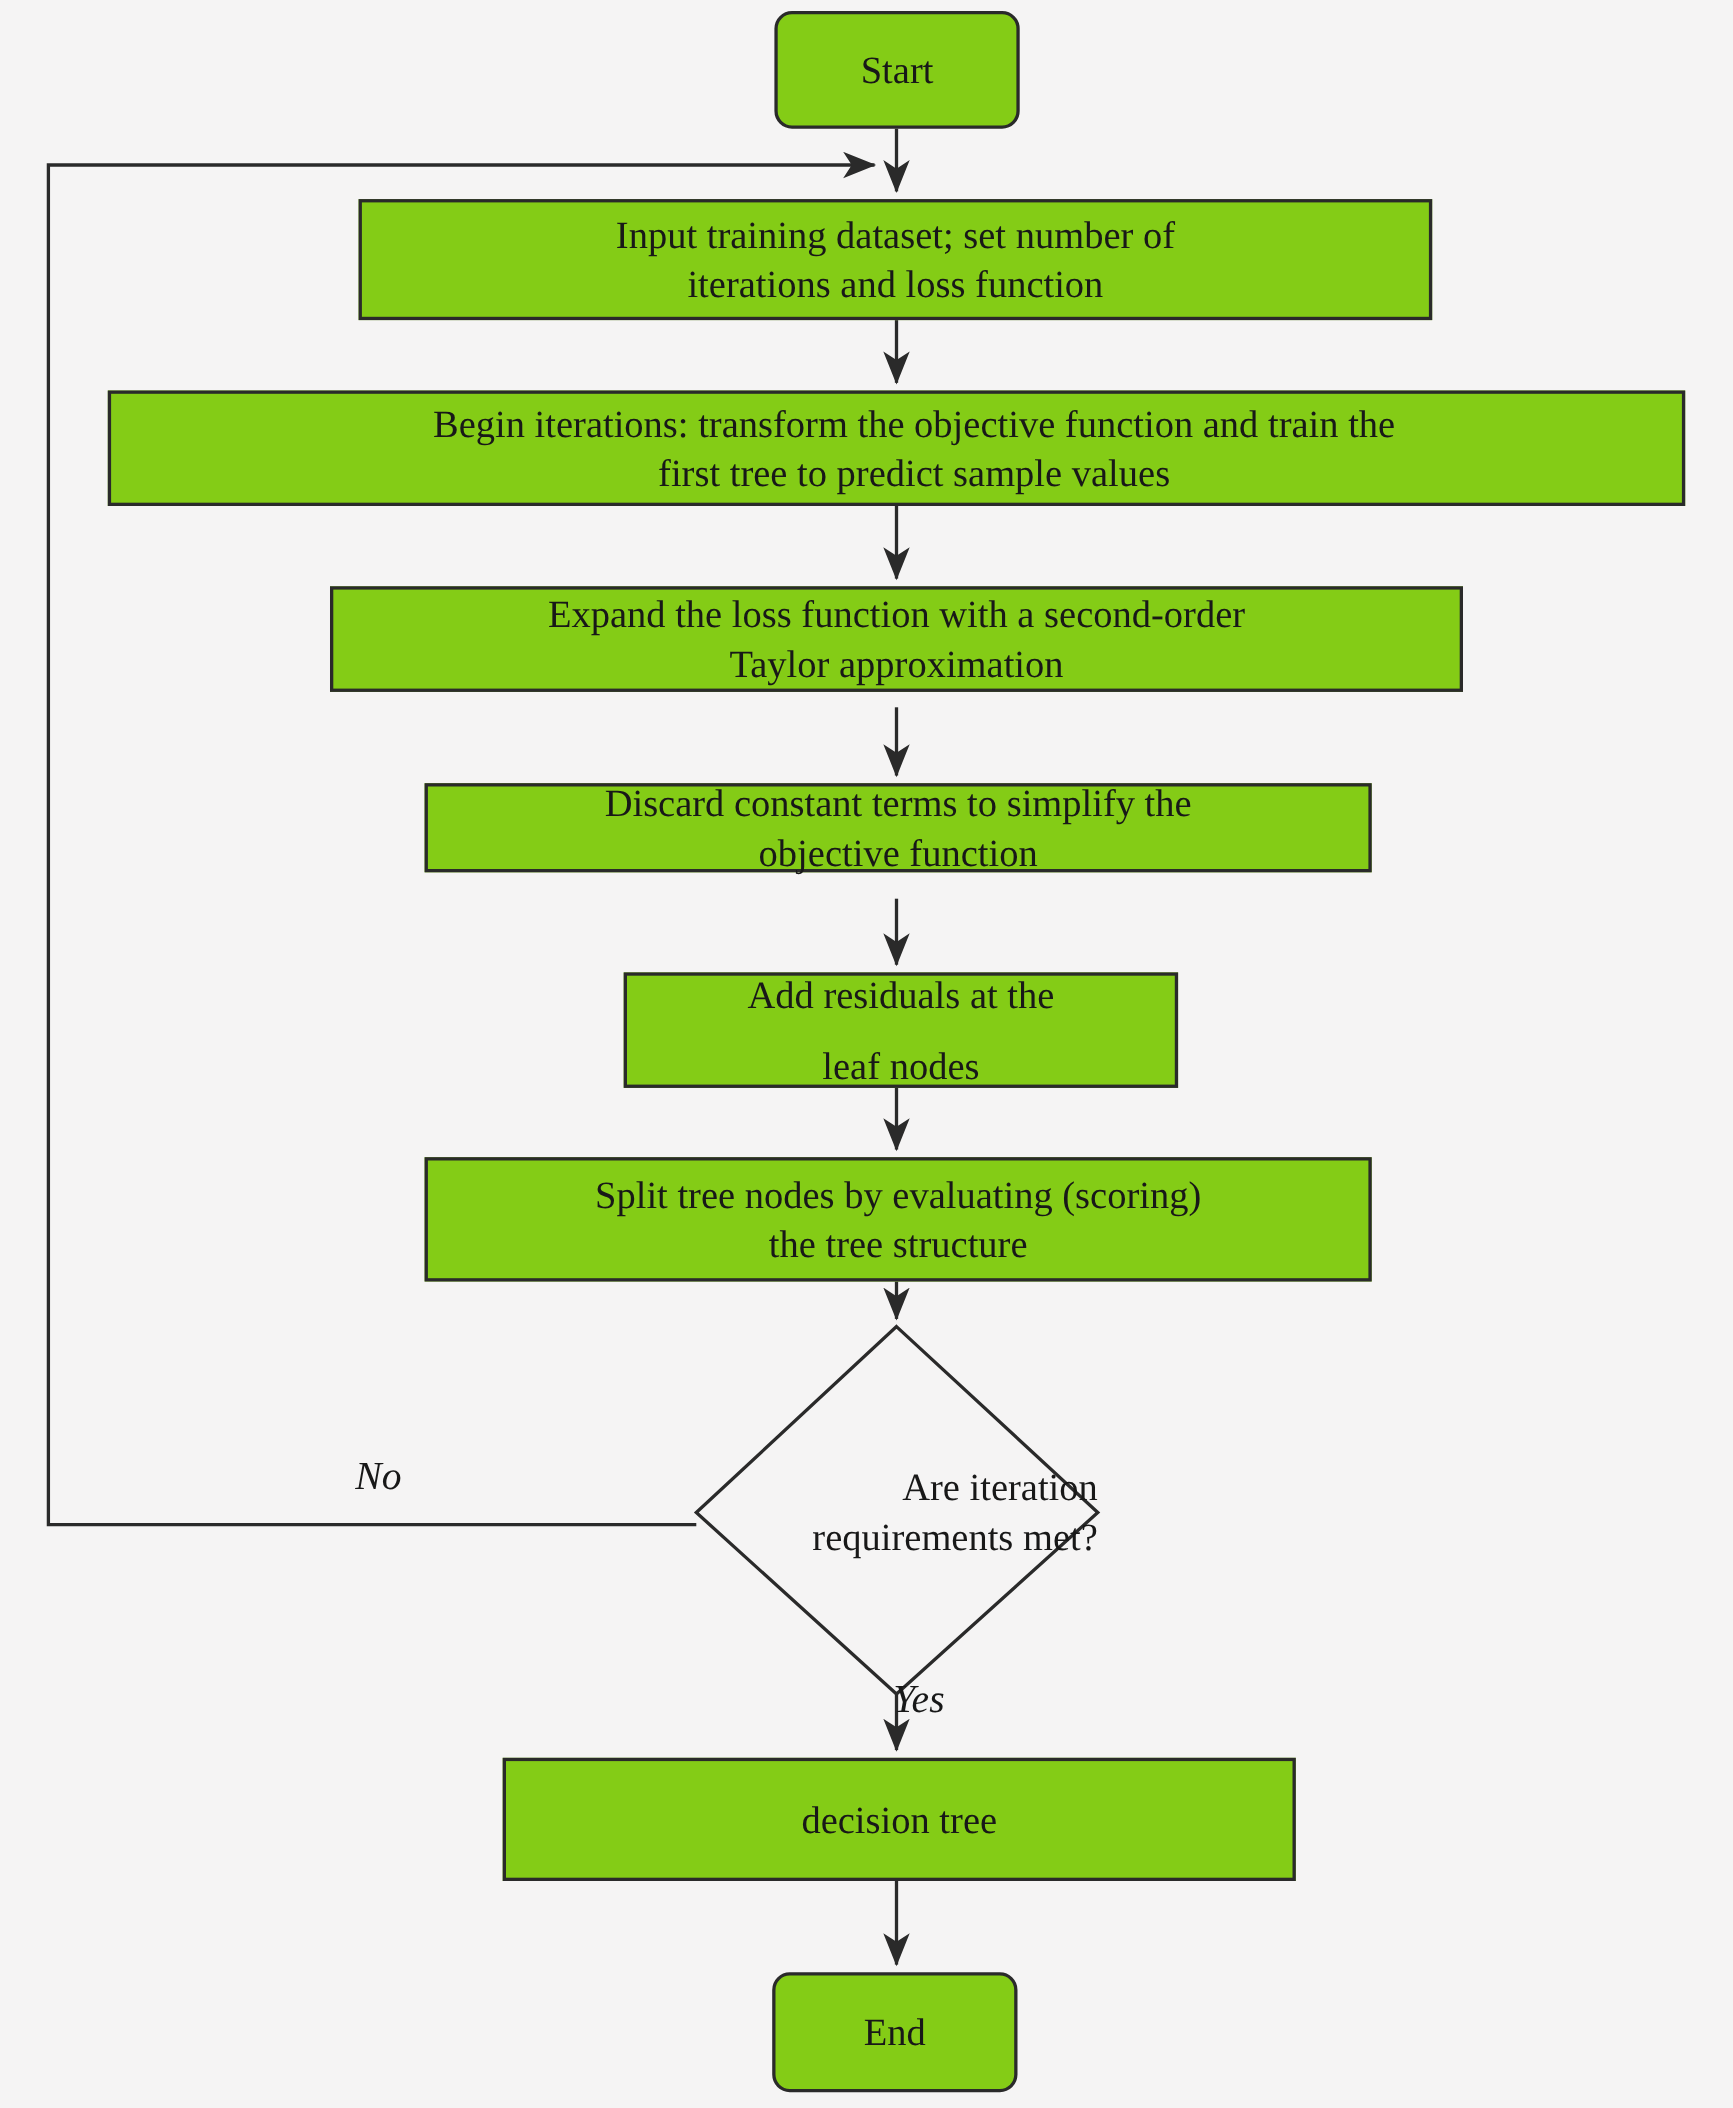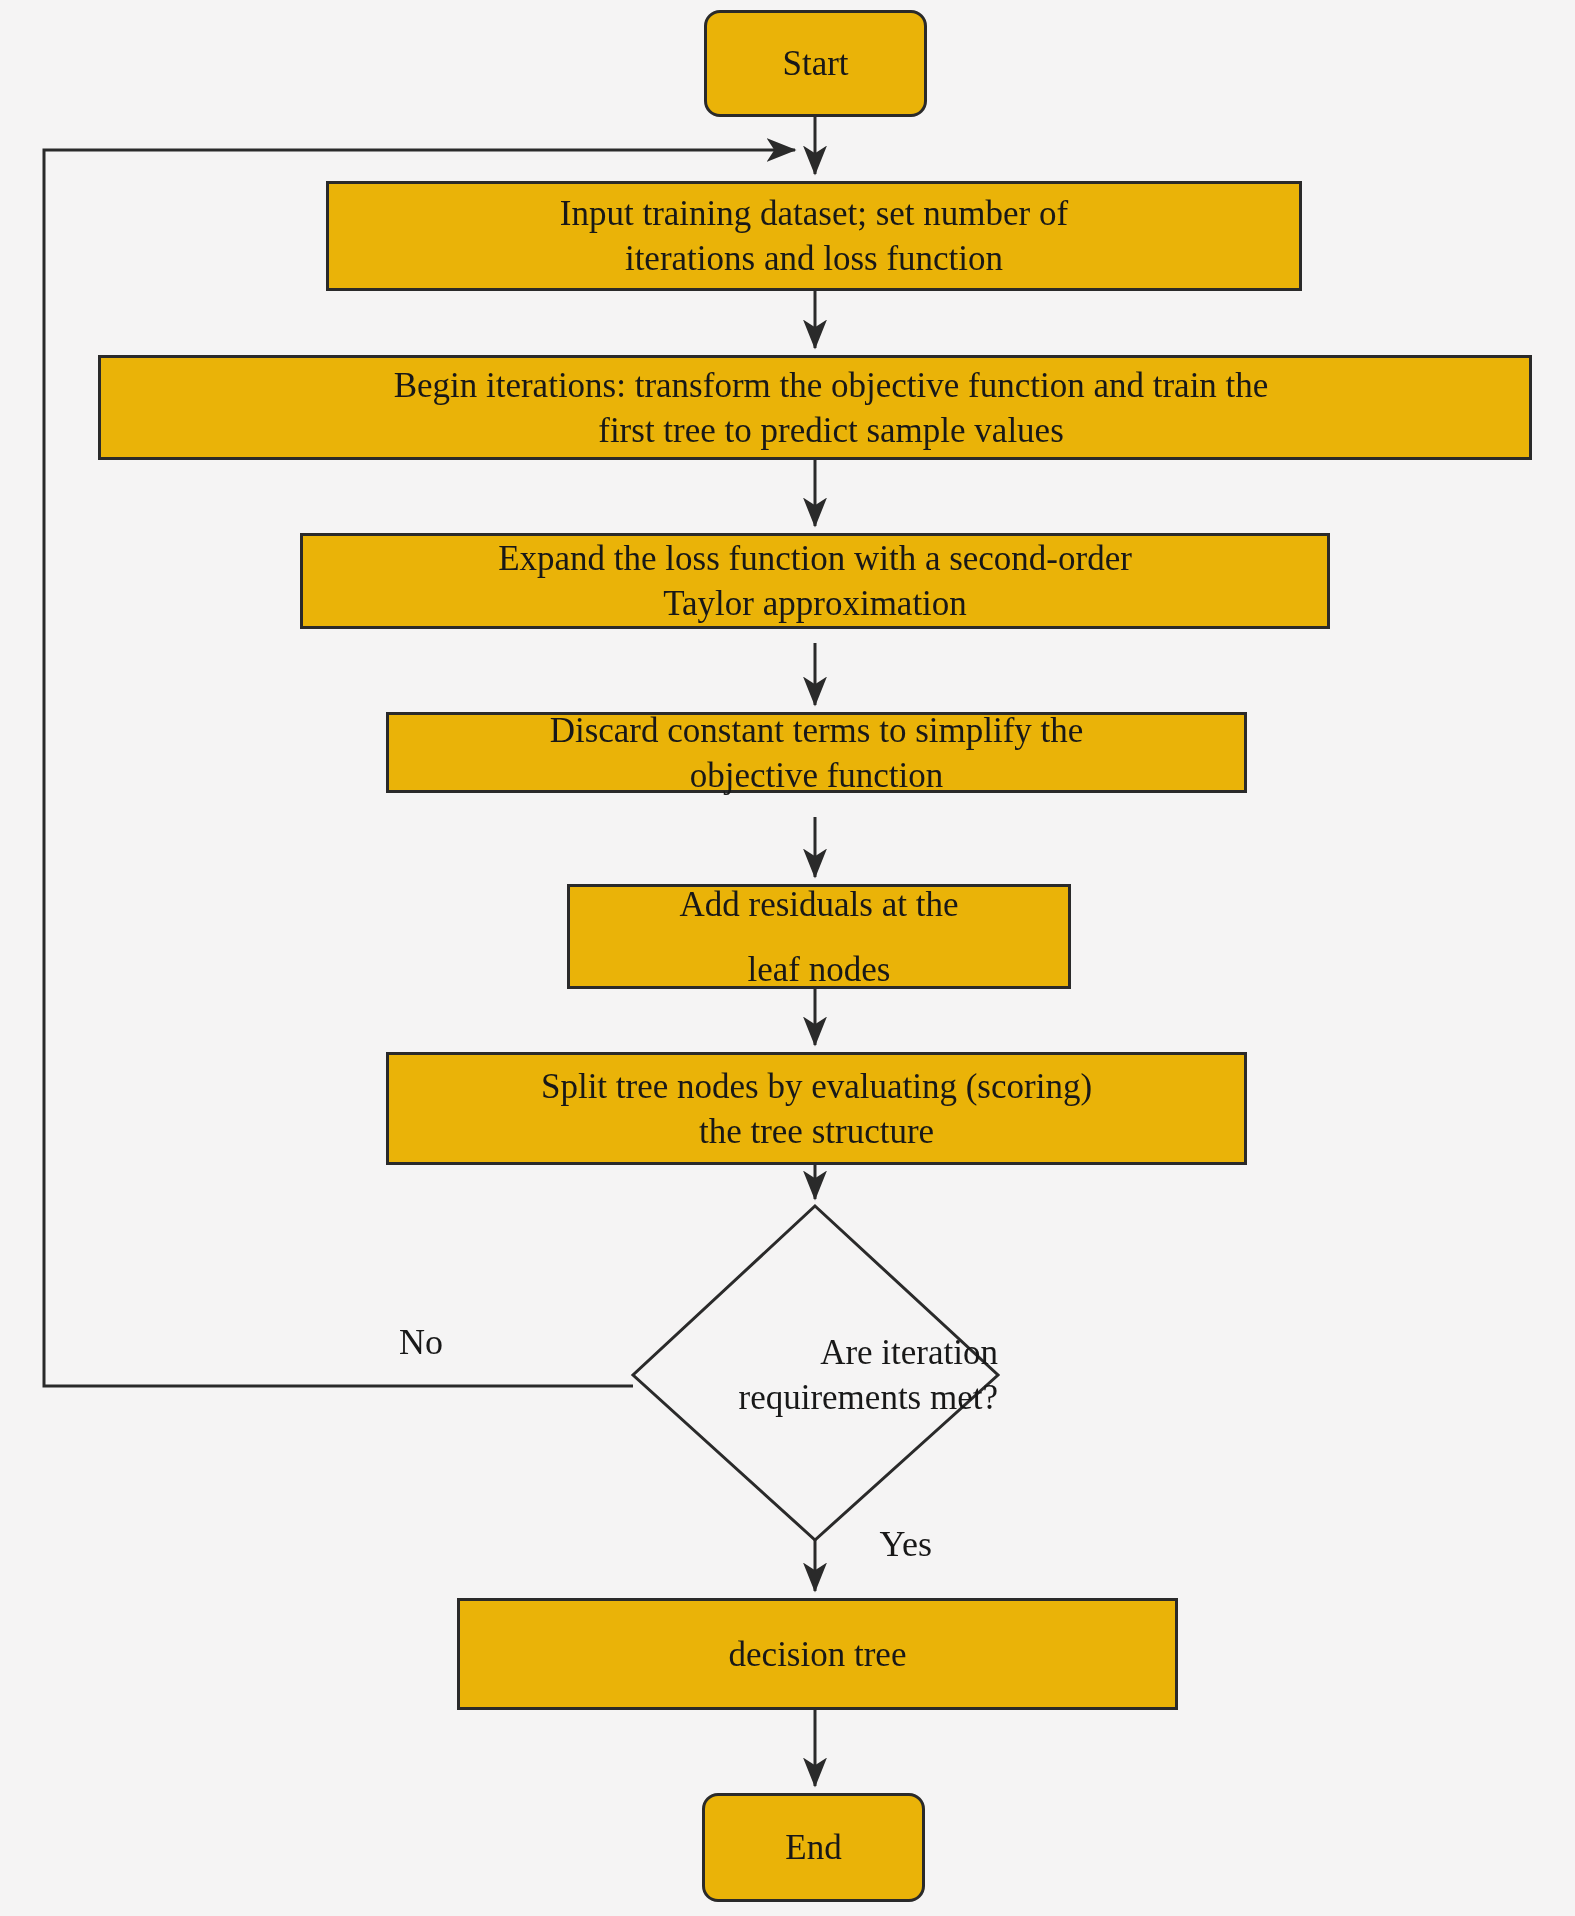--- a/index.html
+++ b/index.html
@@ -20,21 +20,21 @@
     position: absolute;
     left: 0;
     top: 0;
     width: 1575px;
     height: 1916px;
   }
   .node {
     position: absolute;
     box-sizing: border-box;
     border: 3px solid #2a2a2a;
-    background: #eab308;
+    background: #84cc16;
     display: flex;
     flex-direction: column;
     align-items: center;
     justify-content: center;
     text-align: center;
     font-size: 35px;
     line-height: 45px;
   }
   .terminal {
     border-radius: 16px;
@@ -46,21 +46,22 @@
     align-items: flex-end;
     justify-content: center;
     text-align: center;
     font-size: 35px;
     line-height: 45px;
   }
   .edge-label {
     position: absolute;
     font-size: 36px;
     line-height: 40px;
-    text-align: right;
+    text-align: left;
+    font-style: italic;
   }
   
   #n-start   { left: 704px; top: 10px;   width: 223px; height: 107px; }
   #n-input   { left: 326px; top: 181px;  width: 976px; height: 110px; }
   #n-begin   { left: 98px;  top: 355px;  width: 1434px; height: 105px; padding-left: 32px; }
   #n-expand  { left: 300px; top: 533px;  width: 1030px; height: 96px; }
   #n-discard { left: 386px; top: 712px;  width: 861px; height: 81px; }
   #n-resid   { left: 567px; top: 884px;  width: 504px; height: 105px; gap: 20px; }
   #n-split   { left: 386px; top: 1052px; width: 861px; height: 113px; }
   #n-stop    { left: 457px; top: 1598px; width: 721px; height: 112px; }

